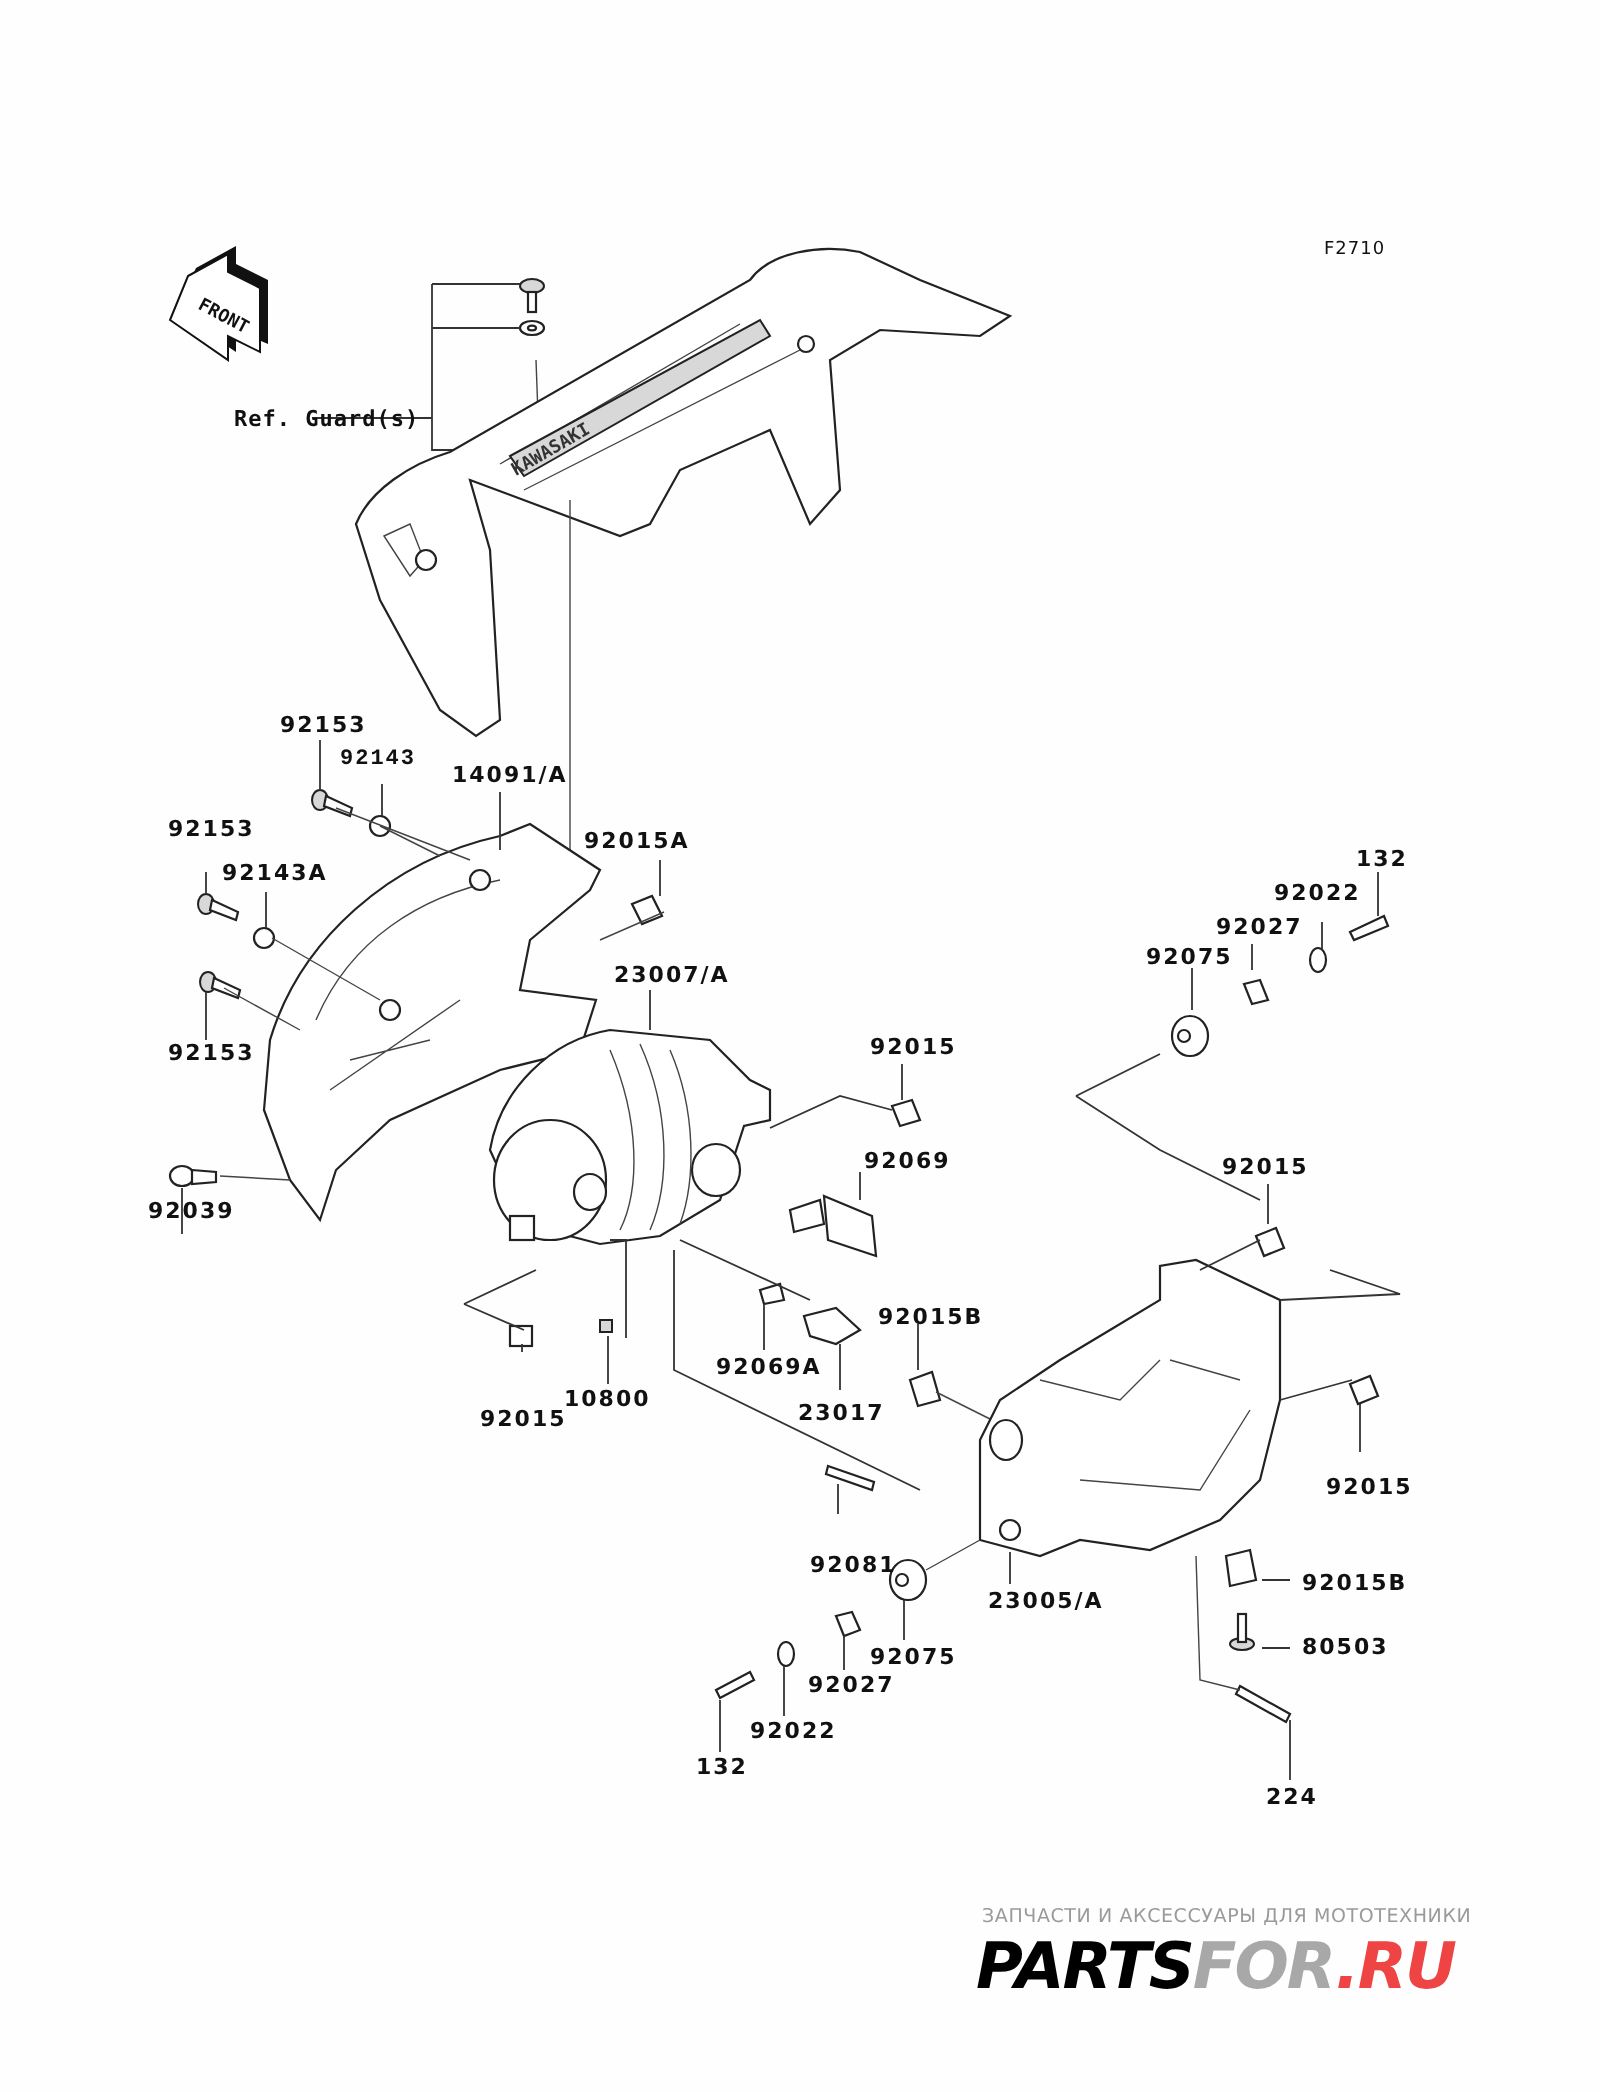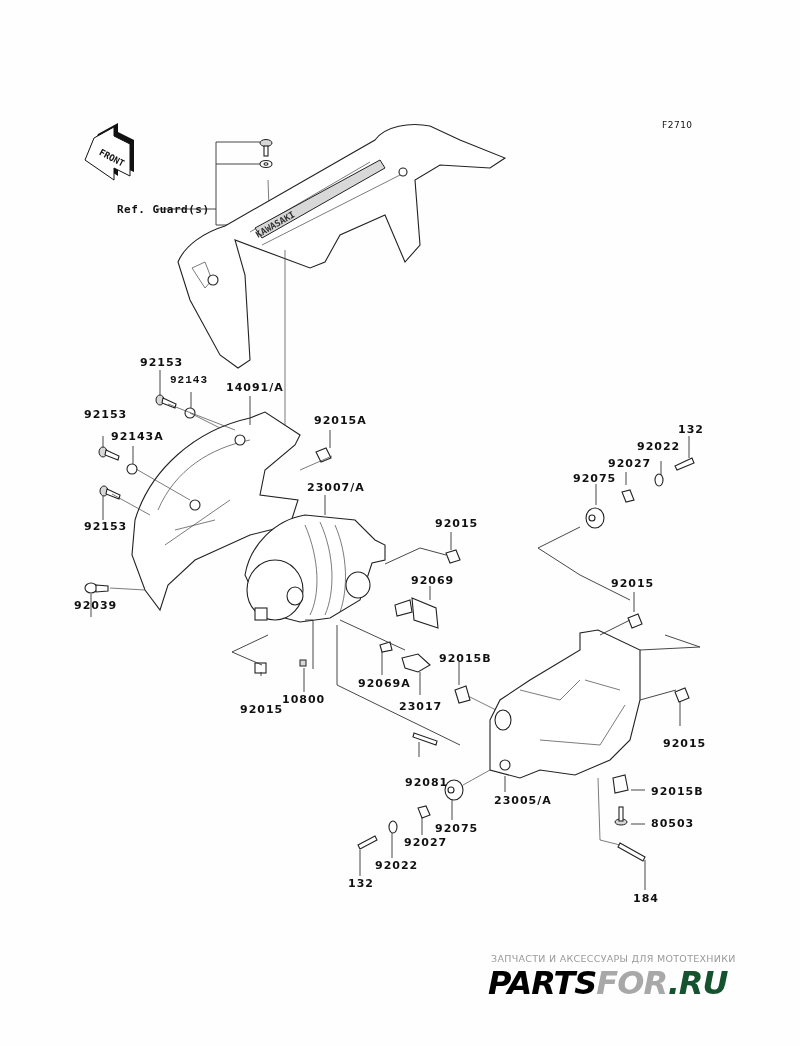--- a/index.html
+++ b/index.html
@@ -11,21 +11,21 @@
          cursor: pointer; }
   .ref { font-family: "DejaVu Sans Mono", "Liberation Mono", monospace; font-weight: bold; font-size: 11px; letter-spacing: 0.5px; padding-left: 36px; }
   .fig { position: absolute; left: 662px; top: 120px; font-family: "DejaVu Sans", sans-serif;
          font-size: 9px; color: #111; letter-spacing: 0.5px; }
   .wm1 { position: absolute; left: 491px; top: 953px; font-family: "DejaVu Sans", "Liberation Sans", sans-serif;
          font-size: 9.5px; color: #9a9a9a; letter-spacing: 0.3px; white-space: nowrap; }
   .wm2 { position: absolute; left: 488px; top: 964px; font-family: "DejaVu Sans", "Liberation Sans", sans-serif;
          font-size: 32px; font-weight: bold; letter-spacing: -1px; white-space: nowrap; font-style: italic; }
   .wm2 .a { color: #000000; }
   .wm2 .b { color: #a8a8a8; }
-  .wm2 .c { color: #14532d; }
+  .wm2 .c { color: #ef4444; }
   svg .part { fill: #fff; stroke: #222; stroke-width: 1.1; }
   svg .shade { fill: #d8d8d8; stroke: #222; stroke-width: 1; }
   svg .ldr { fill: none; stroke: #333; stroke-width: 0.9; }
   svg .thin { fill: none; stroke: #444; stroke-width: 0.7; }
 </style>
 </head>
 <body>
 
 <svg id="diagram" viewBox="0 0 800 1046" xmlns="http://www.w3.org/2000/svg">
 
@@ -188,43 +188,43 @@
 </svg>
 
 <div class="fig">F2710</div>
 <div class="lbl ref" style="left:81px;top:203px;">Ref. Guard(s)</div>
 
 <div class="lbl" style="left:140px;top:356px;">92153</div>
 <div class="lbl" style="left:170px;top:374px;font-family:Liberation Mono, monospace;">92143</div>
 <div class="lbl" style="left:226px;top:381px;">14091/A</div>
 <div class="lbl" style="left:84px;top:408px;">92153</div>
 <div class="lbl" style="left:111px;top:430px;">92143A</div>
-<div class="lbl" style="left:314px;top:414px;text-align:right;">92015A</div>
+<div class="lbl" style="left:292px;top:414px;text-align:right;">92015A</div>
 <div class="lbl" style="left:84px;top:520px;">92153</div>
 <div class="lbl" style="left:307px;top:481px;">23007/A</div>
 <div class="lbl" style="left:74px;top:599px;">92039</div>
 <div class="lbl" style="left:435px;top:517px;">92015</div>
-<div class="lbl" style="left:411px;top:574px;">92069</div>
+<div class="lbl" style="left:432px;top:574px;">92069</div>
 <div class="lbl" style="left:240px;top:703px;">92015</div>
 <div class="lbl" style="left:282px;top:693px;">10800</div>
 <div class="lbl" style="left:358px;top:677px;">92069A</div>
 <div class="lbl" style="left:399px;top:700px;">23017</div>
 <div class="lbl" style="left:439px;top:652px;">92015B</div>
 <div class="lbl" style="left:405px;top:760px;margin-top:16px;">92081</div>
 <div class="lbl" style="left:494px;top:794px;">23005/A</div>
 <div class="lbl" style="left:573px;top:472px;">92075</div>
 <div class="lbl" style="left:608px;top:457px;">92027</div>
 <div class="lbl" style="left:637px;top:440px;">92022</div>
 <div class="lbl" style="left:678px;top:423px;">132</div>
 <div class="lbl" style="left:348px;top:877px;">132</div>
 <div class="lbl" style="left:375px;top:859px;">92022</div>
 <div class="lbl" style="left:404px;top:836px;">92027</div>
 <div class="lbl" style="left:435px;top:822px;">92075</div>
 <div class="lbl" style="left:611px;top:577px;">92015</div>
 <div class="lbl" style="left:663px;top:737px;">92015</div>
 <div class="lbl" style="left:651px;top:785px;">92015B</div>
 <div class="lbl" style="left:651px;top:817px;">80503</div>
-<div class="lbl" style="left:633px;top:892px;">184</div>
+<div class="lbl" style="left:633px;top:892px;">224</div>
 
 <div class="wm1">ЗАПЧАСТИ И АКСЕССУАРЫ ДЛЯ МОТОТЕХНИКИ</div>
 <div class="wm2">
   <span class="a">PARTS</span><span class="b">FOR</span><span class="c">.RU</span>
 </div>
 
 </body></html>

